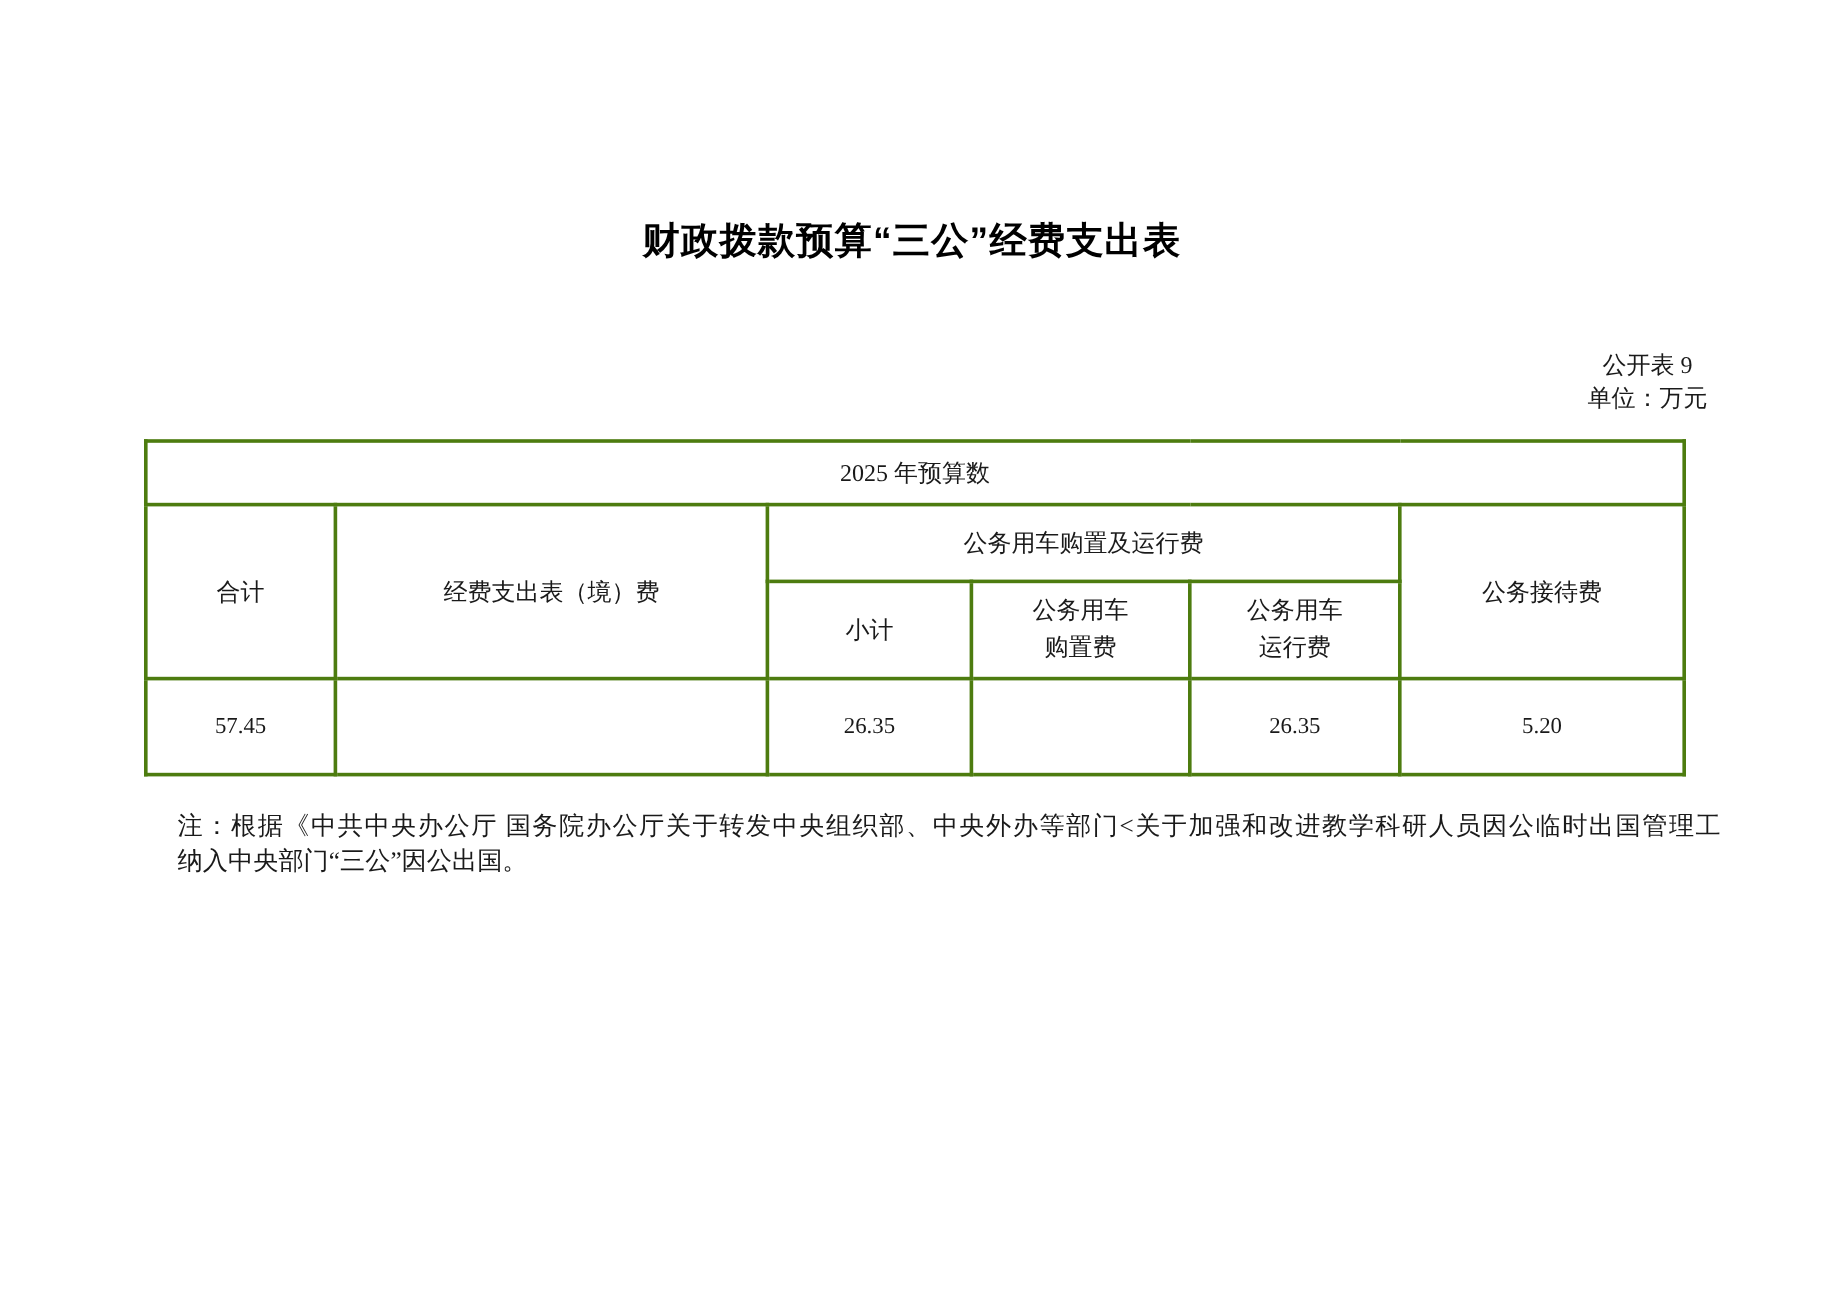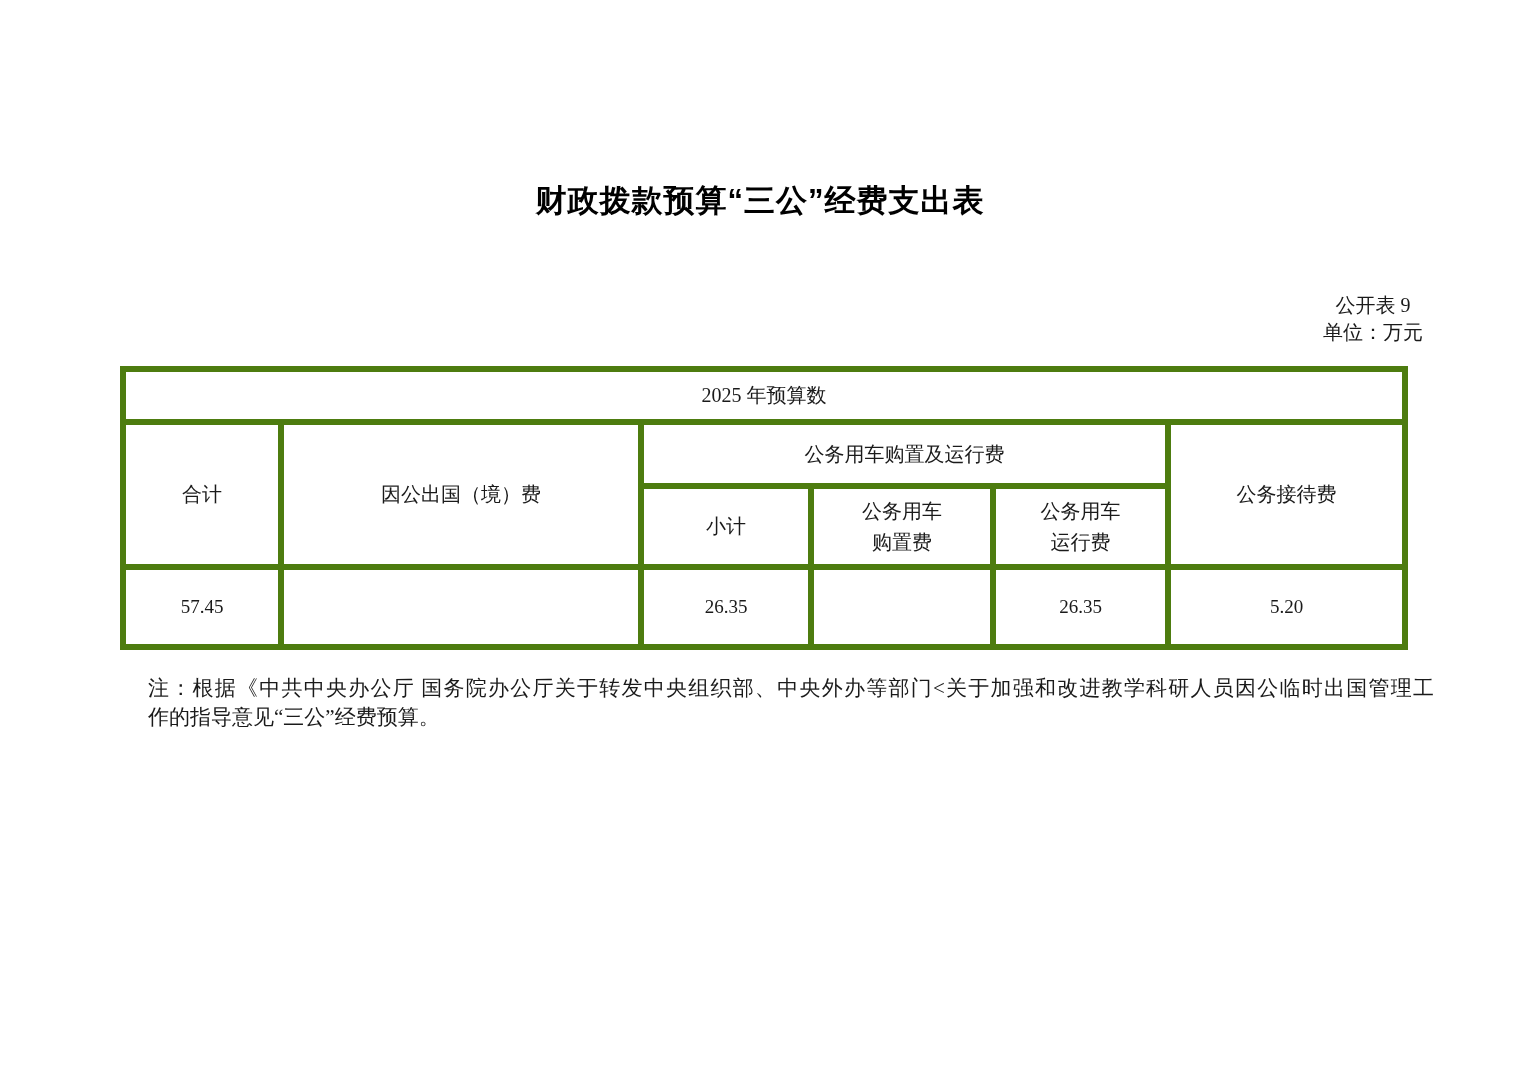--- a/index.html
+++ b/index.html
@@ -39,21 +39,21 @@
   }
   table.budget-table {
     position: absolute;
     top: 366px;
     left: 120px;
     width: 1282px;
     border-collapse: collapse;
     table-layout: fixed;
   }
   table.budget-table td {
-    border: 6px solid #4d7c0f;
+    border: 3px solid #4d7c0f;
     text-align: center;
     vertical-align: middle;
     font-size: 20px;
     color: #1a1a1a;
     padding: 0;
     overflow: hidden;
   }
   tr.r-year td { height: 53px; }
   tr.r-group td.group-cell { height: 64px; }
   tr.r-sub td { height: 81px; }
@@ -104,21 +104,21 @@
       <col style="width:182px">
       <col style="width:175px">
       <col style="width:237px">
     </colgroup>
     <tbody>
       <tr class="r-year">
         <td colspan="6">2025 年预算数</td>
       </tr>
       <tr class="r-group">
         <td rowspan="2">合计</td>
-        <td rowspan="2">因公出国（境）费</td>
+        <td rowspan="2">经费支出表（境）费</td>
         <td colspan="3" class="group-cell">公务用车购置及运行费</td>
         <td rowspan="2">公务接待费</td>
       </tr>
       <tr class="r-sub">
         <td>小计</td>
         <td class="two-line">
           <div>公务用车</div>
           <div>购置费</div>
         </td>
         <td class="two-line">
@@ -132,18 +132,18 @@
         <td>26.35</td>
         <td></td>
         <td>26.35</td>
         <td>5.20</td>
       </tr>
     </tbody>
   </table>
 
   <div class="note">
     <div class="note-line justified">注：根据《中共中央办公厅 国务院办公厅关于转发中央组织部、中央外办等部门&lt;关于加强和改进教学科研人员因公临时出国管理工</div>
-    <div class="note-line">作的指导意见“三公”经费预算。</div>
+    <div class="note-line">纳入中央部门“三公”因公出国。</div>
   </div>
 
   <div class="page-num">19</div>
 
 </div>
 
 </body></html>

